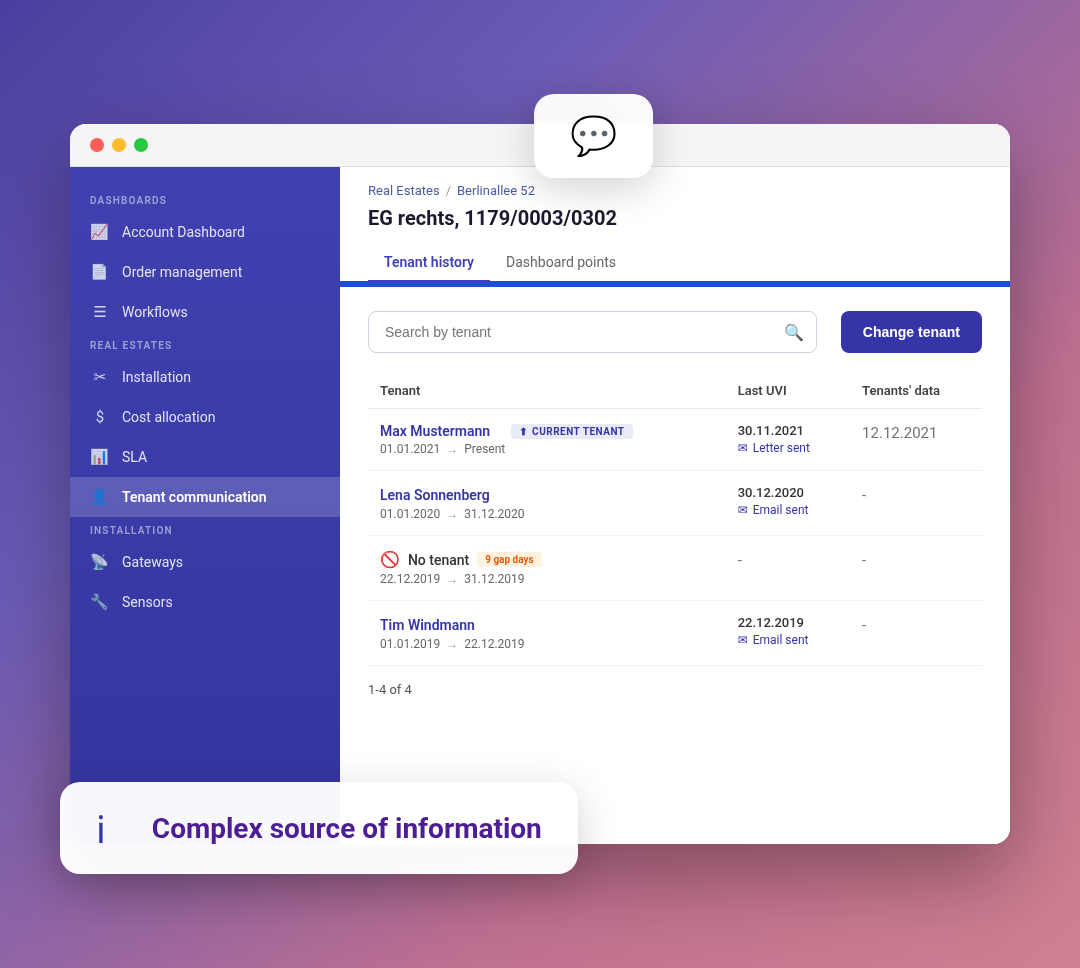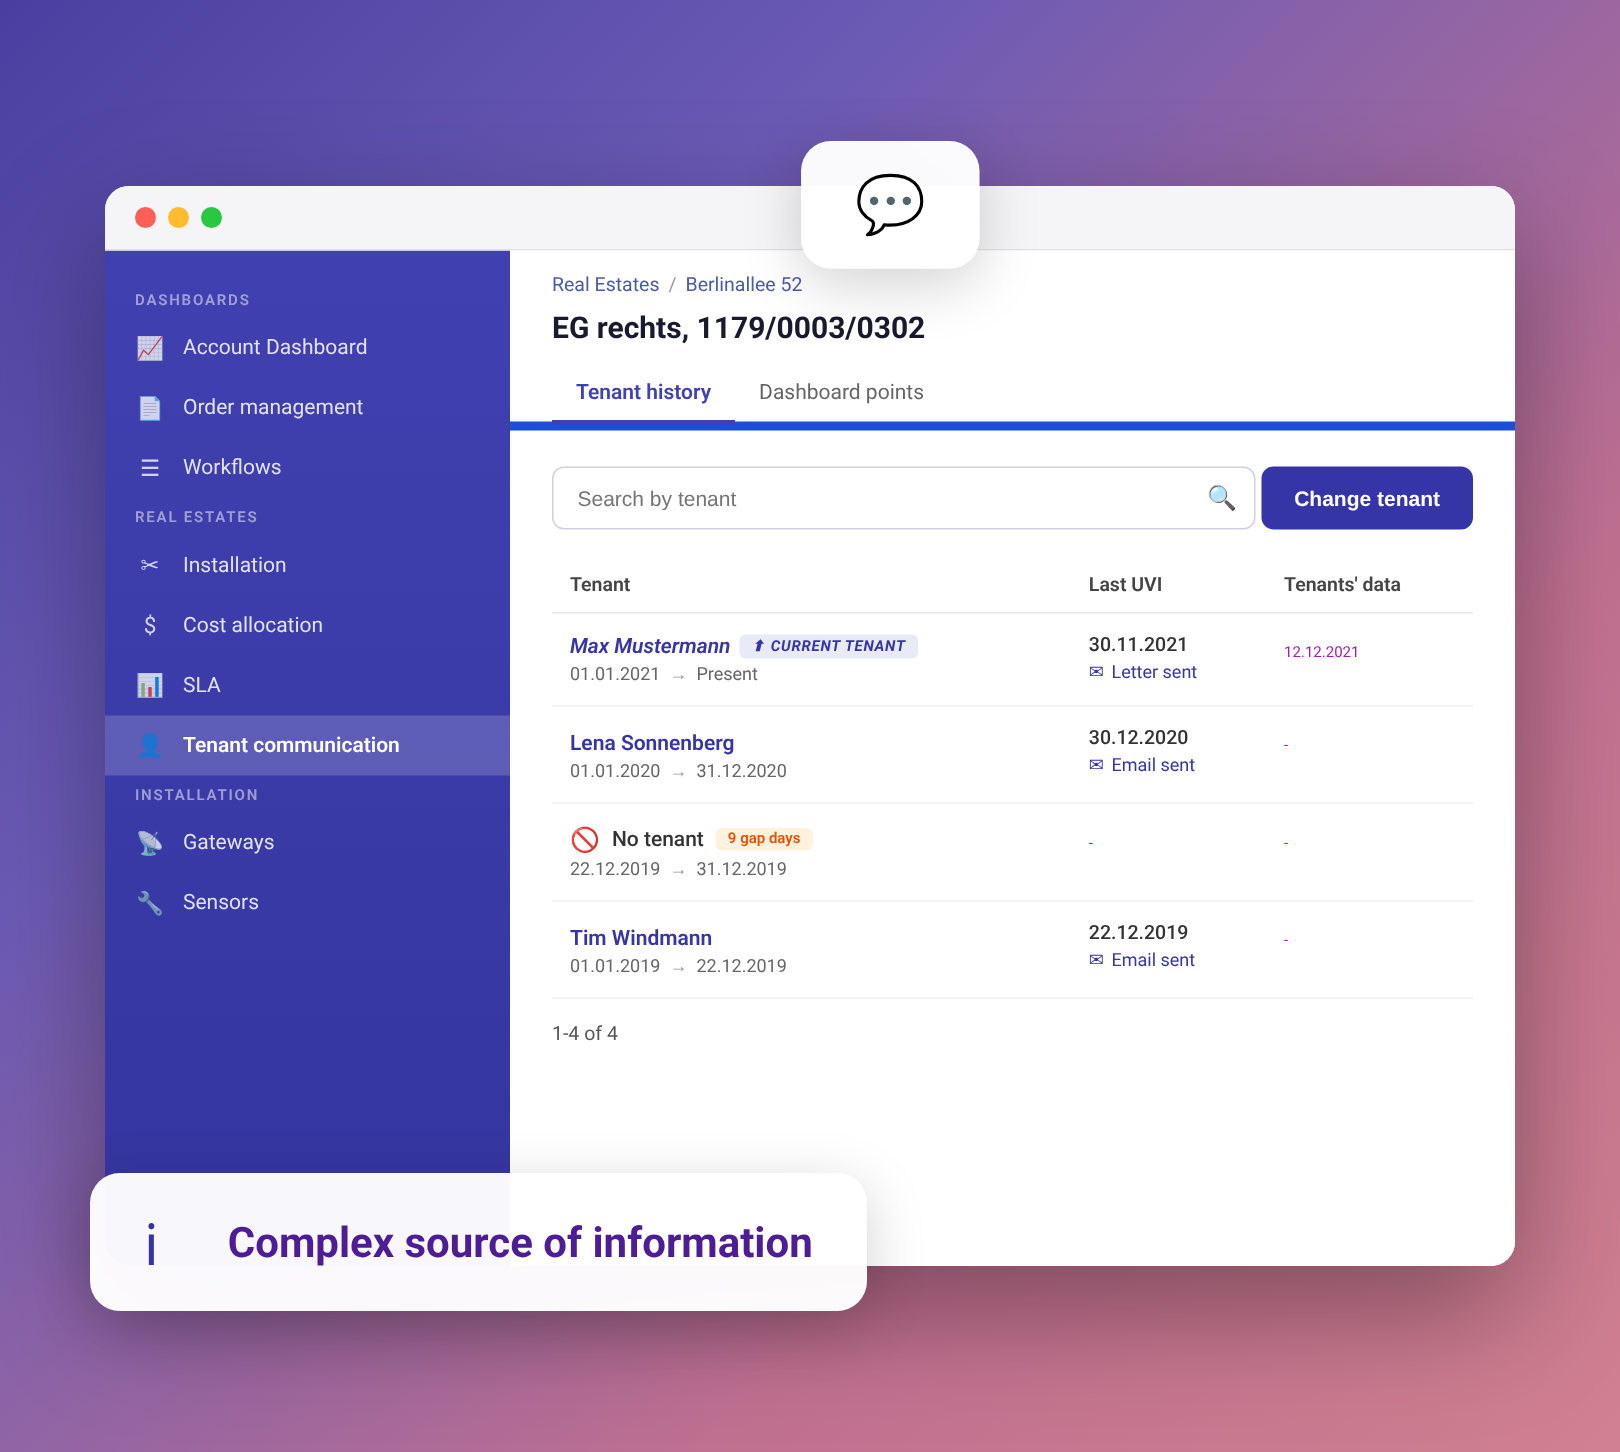--- a/index.html
+++ b/index.html
@@ -214,21 +214,21 @@
     }
 
     .content-area {
       flex: 1;
       padding: 24px 28px;
       overflow: hidden;
     }
 
     .search-row {
       display: flex;
-      gap: 4px;
+      gap: 24px;
       margin-bottom: 20px;
     }
 
     .search-input-wrapper {
       flex: 1;
       position: relative;
     }
 
     .search-input {
       width: 100%;
@@ -340,22 +340,22 @@
       margin-top: 3px;
       display: flex;
       align-items: center;
       gap: 5px;
     }
 
     .uvi-status.letter { color: #3535a8; }
     .uvi-status.email { color: #3535a8; }
 
     .dash-value {
-      font-size: 10px;
-      color: #a21caf;
+      font-size: 15px;
+      color: #737373;
     }
 
     .no-tenant-row {
       display: flex;
       align-items: center;
       gap: 8px;
     }
 
     .no-tenant-icon {
       font-size: 16px;
@@ -525,21 +525,21 @@
             <tr>
               <th>Tenant</th>
               <th>Last UVI</th>
               <th>Tenants' data</th>
             </tr>
           </thead>
           <tbody>
 
             <tr>
               <td>
-                <div style="display:flex; align-items:center; gap:0;font-style:italic;">
+                <div style="display:flex; align-items:center; gap:15px;">
                   <span class="tenant-name">Max Mustermann</span>
                   <span class="current-badge">
                     <span>⬆</span>
                     CURRENT TENANT
                   </span>
                 </div>
                 <div class="tenant-dates">
                   <span>01.01.2021</span>
                   <span class="arrow">→</span>
                   <span>Present</span>

